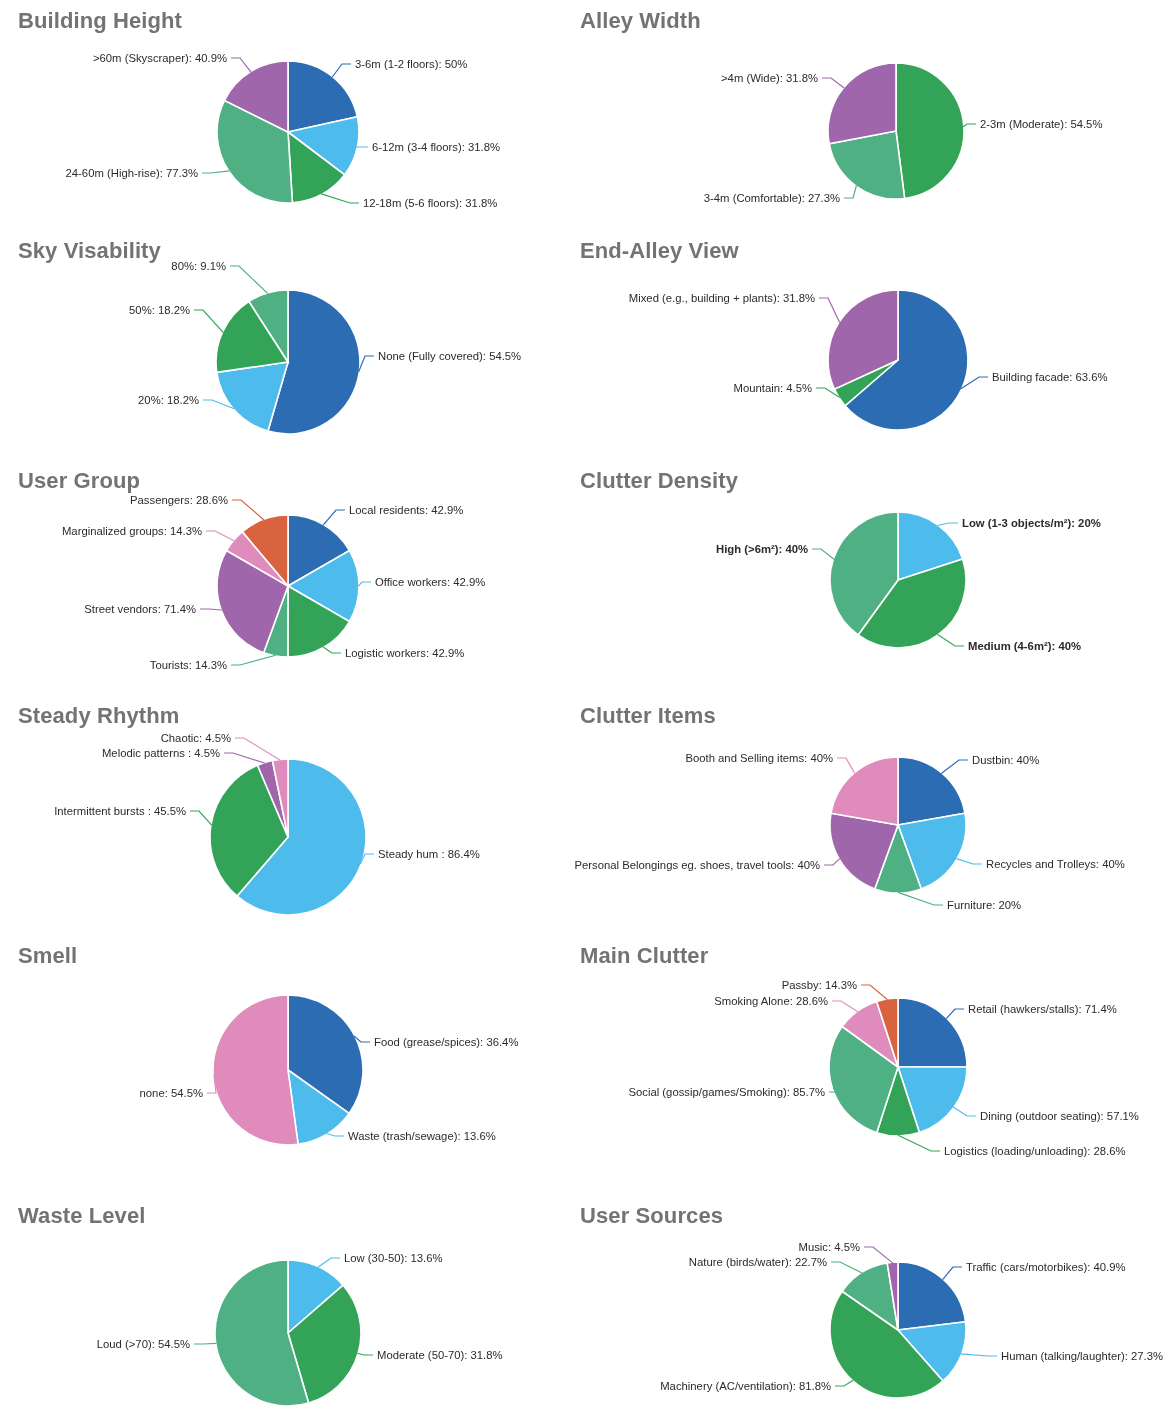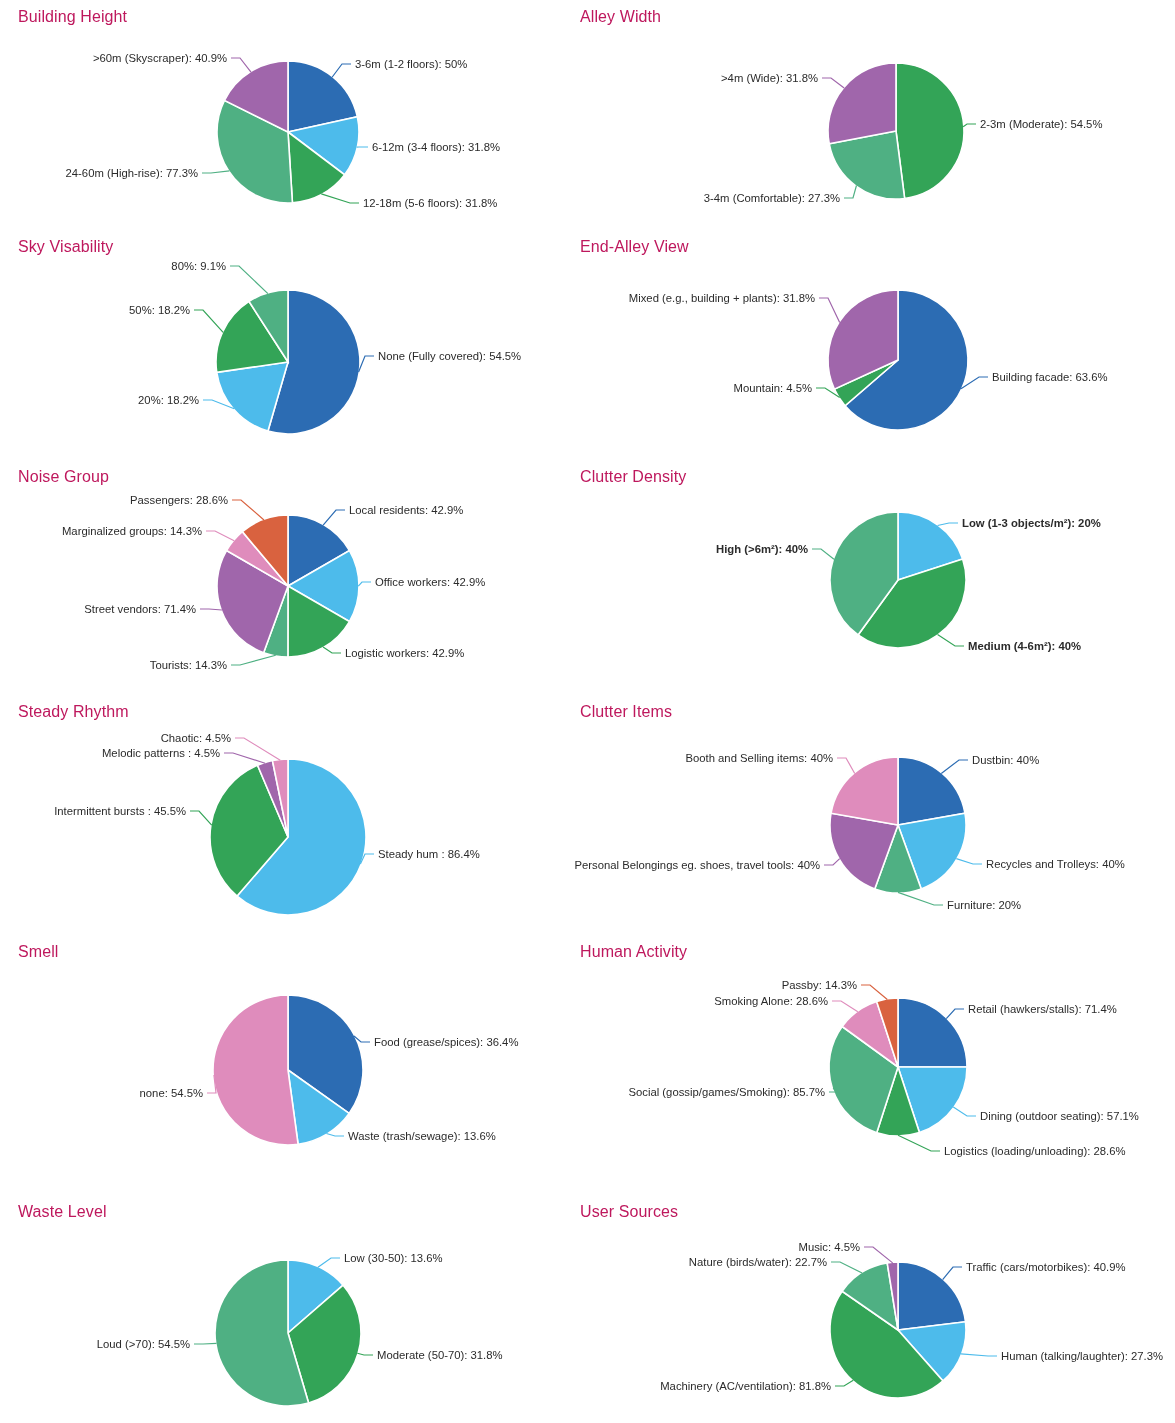--- a/index.html
+++ b/index.html
@@ -22,24 +22,24 @@
     height: 1423px;
   }
   .panel {
     position: relative;
     box-sizing: border-box;
   }
   .panel-title {
     position: absolute;
     left: 18px;
     top: 8px;
-    font-size: 16px;
-    font-weight: normal;
+    font-size: 22px;
+    font-weight: bold;
     letter-spacing: 0.1px;
-    color: #be185d;
+    color: #737373;
     white-space: nowrap;
   }
   .panel.right .panel-title {
     left: 0px;
   }
   .chart-holder {
     position: absolute;
     left: 0;
     top: 0;
     width: 100%;
@@ -136,21 +136,21 @@
           <polyline class="leader" stroke="#2c6cb3" points="961.0127836825025,388.84231427230054 979,377 988,377"></polyline>
           <text x="992" y="381" text-anchor="start">Building facade: 63.6%</text>
           <polyline class="leader" stroke="#33a457" points="839.6850688971065,397.44140502792044 825,388 816,388"></polyline>
           <text x="812" y="392" text-anchor="end">Mountain: 4.5%</text>
           <polyline class="leader" stroke="#a066ab" points="839.6850688971066,322.5585949720795 828,298 819,298"></polyline>
           <text x="815" y="302" text-anchor="end">Mixed (e.g., building + plants): 31.8%</text>
         </svg>
       </div>
     </div>
     <div class="panel">
-      <div class="panel-title">Noise Group</div>
+      <div class="panel-title">User Group</div>
       <div class="chart-holder" style="overflow: visible;">
         <svg class="pie" viewBox="0 0 1175 1423" preserveAspectRatio="none" style="position: absolute; left: 0px; top: -460px; width: 1175px; height: 1423px;">
           <path class="slice" d="M 288 586 L 288 515 A 71 71 0 0 1 349.50224689017574 550.5250281542061 Z" fill="#2c6cb3"></path>
           <path class="slice" d="M 288 586 L 349.50224689017574 550.5250281542061 A 71 71 0 0 1 349.4588866727338 621.5500386631022 Z" fill="#4dbbeb"></path>
           <path class="slice" d="M 288 586 L 349.4588866727338 621.5500386631022 A 71 71 0 0 1 287.9133101348684 656.9999470765105 Z" fill="#33a457"></path>
           <path class="slice" d="M 288 586 L 287.9133101348684 656.9999470765105 A 71 71 0 0 1 263.6260790353183 652.6851705914249 Z" fill="#4fb083"></path>
           <path class="slice" d="M 288 586 L 263.6260790353183 652.6851705914249 A 71 71 0 0 1 226.49775310982426 550.5250281542061 Z" fill="#a066ab"></path>
           <path class="slice" d="M 288 586 L 226.49775310982426 550.5250281542061 A 71 71 0 0 1 242.34732399104178 531.6232294704707 Z" fill="#df8cbc"></path>
           <path class="slice" d="M 288 586 L 242.34732399104178 531.6232294704707 A 71 71 0 0 1 288 515 Z" fill="#d9623f"></path>
           <polyline class="leader" stroke="#2c6cb3" points="323.15738675349434,525.1342275440029 336,510 345,510"></polyline>
@@ -237,21 +237,21 @@
           <polyline class="leader" stroke="#2c6cb3" points="353.9789763453299,1035.9436176257313 361,1042 370,1042"></polyline>
           <text x="374" y="1046" text-anchor="start">Food (grease/spices): 36.4%</text>
           <polyline class="leader" stroke="#4dbbeb" points="326.4380446148296,1133.5262089706946 335,1136 344,1136"></polyline>
           <text x="348" y="1140" text-anchor="start">Waste (trash/sewage): 13.6%</text>
           <polyline class="leader" stroke="#df8cbc" points="213.91979819383457,1075.0185854937226 216,1093 207,1093"></polyline>
           <text x="203" y="1097" text-anchor="end">none: 54.5%</text>
         </svg>
       </div>
     </div>
     <div class="panel right">
-      <div class="panel-title">Human Activity</div>
+      <div class="panel-title">Main Clutter</div>
       <div class="chart-holder" style="overflow: visible;">
         <svg class="pie" viewBox="0 0 1175 1423" preserveAspectRatio="none" style="position: absolute; left: -580px; top: -935px; width: 1175px; height: 1423px;">
           <path class="slice" d="M 898 1067 L 898 998 A 69 69 0 0 1 966.9999895711035 1066.9620633737877 Z" fill="#2c6cb3"></path>
           <path class="slice" d="M 898 1067 L 966.9999895711035 1066.9620633737877 A 69 69 0 0 1 919.4159584756277 1132.5923526226204 Z" fill="#4dbbeb"></path>
           <path class="slice" d="M 898 1067 L 919.4159584756277 1132.5923526226204 A 69 69 0 0 1 876.7283455279812 1132.6392924704635 Z" fill="#33a457"></path>
           <path class="slice" d="M 898 1067 L 876.7283455279812 1132.6392924704635 A 69 69 0 0 1 842.1377172681007 1026.4980819221937 Z" fill="#4fb083"></path>
           <path class="slice" d="M 898 1067 L 842.1377172681007 1026.4980819221937 A 69 69 0 0 1 876.6561806222655 1001.3841377838357 Z" fill="#df8cbc"></path>
           <path class="slice" d="M 898 1067 L 876.6561806222655 1001.3841377838357 A 69 69 0 0 1 898 998 Z" fill="#d9623f"></path>
           <polyline class="leader" stroke="#2c6cb3" points="946.2891839006045,1018.6842591051985 955,1009 964,1009"></polyline>
           <text x="968" y="1013" text-anchor="start">Retail (hawkers/stalls): 71.4%</text>

